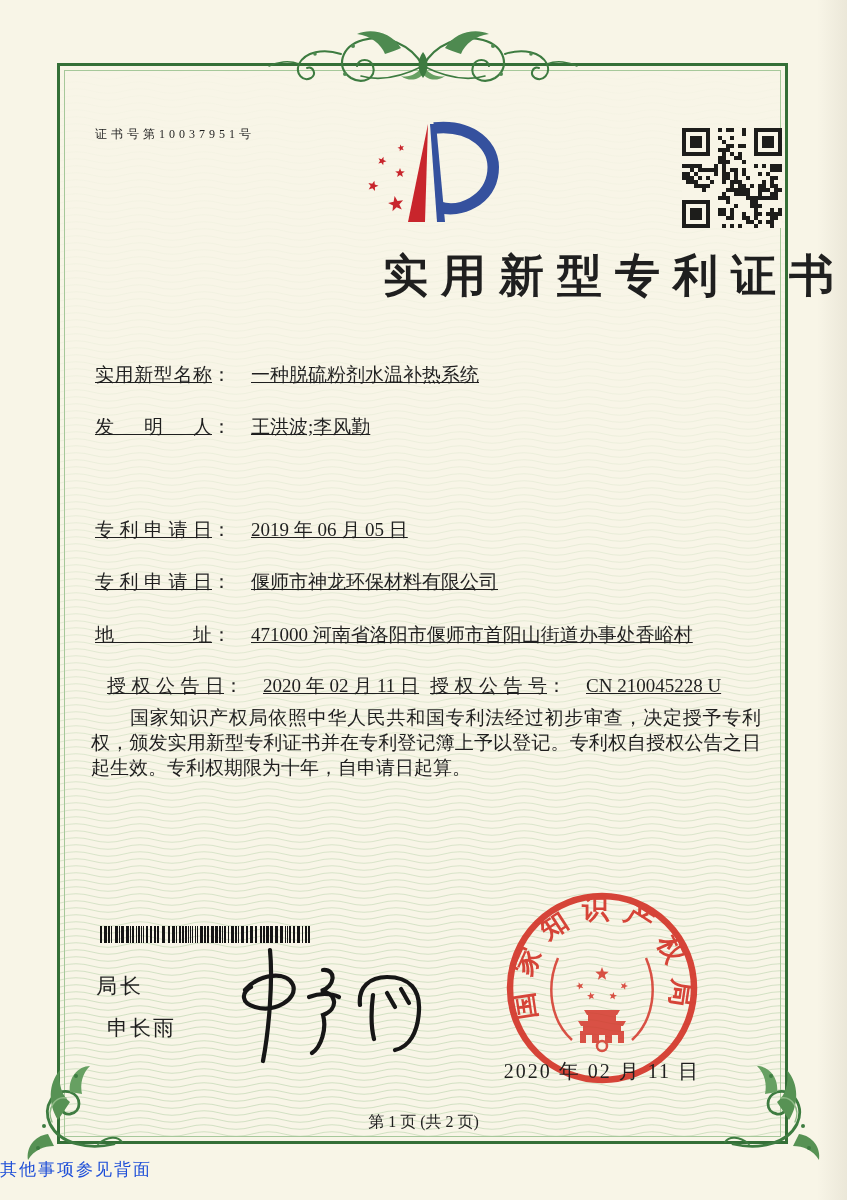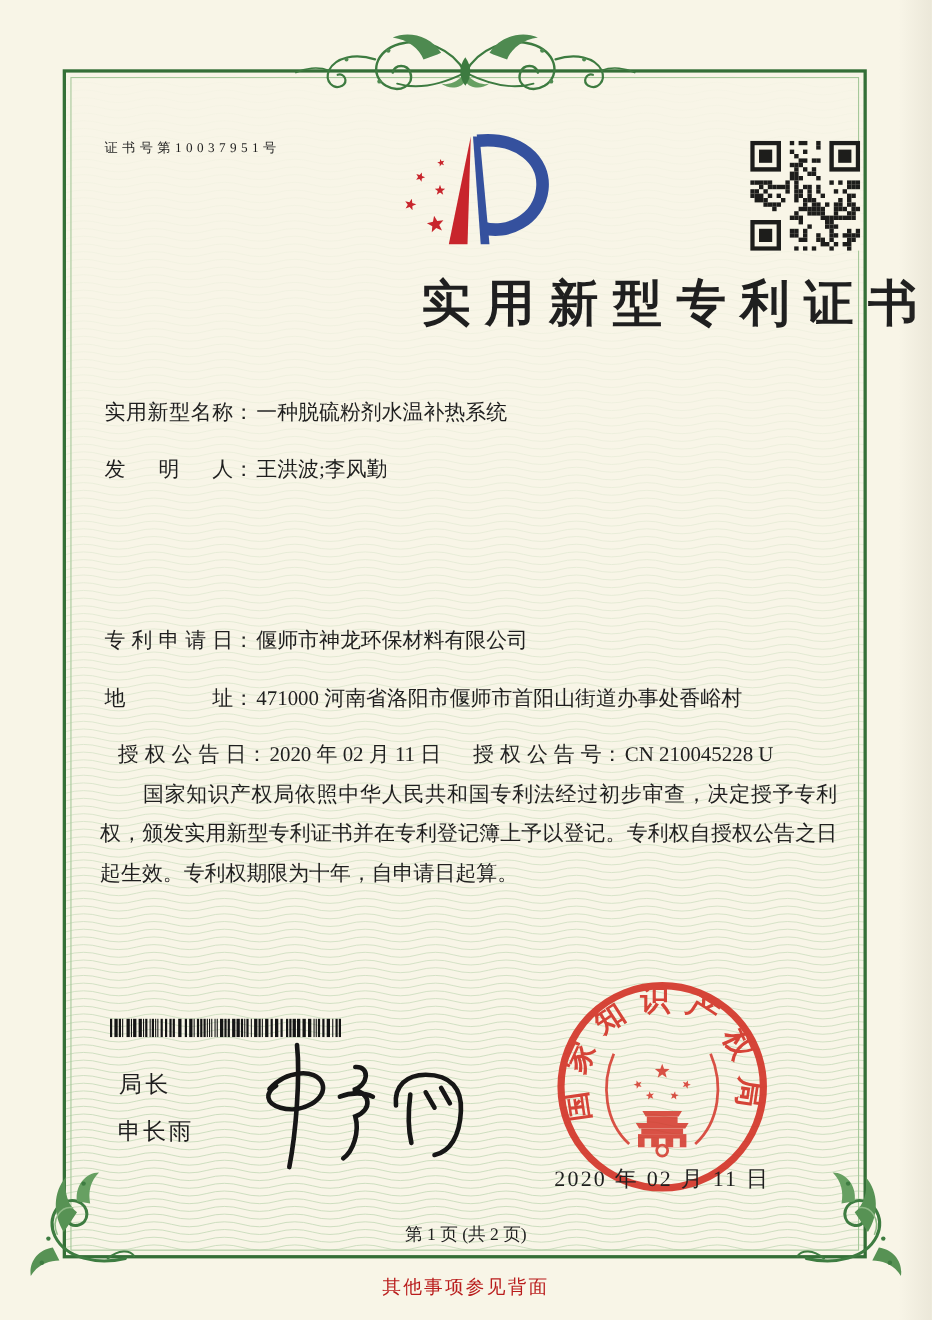--- a/index.html
+++ b/index.html
@@ -14,29 +14,29 @@
   
   #border-outer{position:absolute;left:57px;top:63px;width:731px;height:1081px;
         border:3px solid #346f37;box-sizing:border-box;}
   #border-inner{position:absolute;left:64px;top:70px;width:717px;height:1067px;
         border:1.5px solid #a6c89a;box-sizing:border-box;}
   
   #cert-number{left:95px;top:126px;font-size:12px;letter-spacing:4px;}
   #title{left:0;top:246px;width:100%;text-align:right;font-size:45px;font-weight:bold;
          letter-spacing:13px;text-indent:13px;}
   .frow{position:absolute;font-size:19px;white-space:nowrap;}
-  .f-label{display:inline-block;width:117px;text-align:justify;text-align-last:justify;vertical-align:top;}
-  .f-value{margin-left:2px;}
+  .f-label{display:inline-block;width:117px;text-align:justify;text-align-last:justify;vertical-align:top;text-decoration:underline;}
+  .f-value{margin-left:20px;text-decoration:underline;}
   #paras{left:91px;top:705px;width:670px;}
-  #paras p{margin:0 0 7px 0;font-size:19px;line-height:36px;text-indent:2.05em;text-align:justify;}
-  #director-title{left:96px;top:972px;font-size:21px;font-family:"Liberation Sans","DejaVu Sans",sans-serif;letter-spacing:3px;margin-left:12px;}
+  #paras p{margin:0 0 7px 0;font-size:19px;line-height:25px;text-indent:2.05em;text-align:justify;}
+  #director-title{left:96px;top:972px;font-size:21px;font-family:"Liberation Sans","DejaVu Sans",sans-serif;letter-spacing:3px;}
   #director-name{left:96px;top:1014px;font-size:21px;font-family:"Liberation Sans","DejaVu Sans",sans-serif;letter-spacing:2px;margin-left:11px;}
   #seal-date{left:494px;top:1058px;width:216px;text-align:center;font-size:20px;letter-spacing:2px;}
   #page-footer{left:0;top:1112px;width:100%;text-align:center;font-size:16px;}
-  #back-note{left:0;top:1158px;width:100%;text-align:center;font-size:17px;color:#b91c1c;letter-spacing:2px;}
+  #back-note{left:0;top:1158px;width:100%;text-align:left;font-size:17px;color:#1d4ed8;letter-spacing:2px;}
   #scan-shade{left:817px;top:0;width:30px;height:1200px;background:linear-gradient(90deg,rgba(0,0,0,0) 0%,rgba(120,110,90,.10) 100%);}
   #seal-svg{opacity:.93;}
 </style>
 </head>
 <body>
 
 <div id="page">
 
   <svg id="waves" width="727" height="1075">
     <path id="wave-path" fill="none" stroke-width="0.9" opacity="0.8" d="M0 4 q16 -4.5 32 0 t32 0 t32 0 t32 0 t32 0 t32 0 t32 0 t32 0 t32 0 t32 0 t32 0 t32 0 t32 0 t32 0 t32 0 t32 0 t32 0 t32 0 t32 0 t32 0 t32 0 t32 0 t32 0M0 11 q16 -4.5 32 0 t32 0 t32 0 t32 0 t32 0 t32 0 t32 0 t32 0 t32 0 t32 0 t32 0 t32 0 t32 0 t32 0 t32 0 t32 0 t32 0 t32 0 t32 0 t32 0 t32 0 t32 0 t32 0M0 18 q16 -4.5 32 0 t32 0 t32 0 t32 0 t32 0 t32 0 t32 0 t32 0 t32 0 t32 0 t32 0 t32 0 t32 0 t32 0 t32 0 t32 0 t32 0 t32 0 t32 0 t32 0 t32 0 t32 0 t32 0M0 25 q16 -4.5 32 0 t32 0 t32 0 t32 0 t32 0 t32 0 t32 0 t32 0 t32 0 t32 0 t32 0 t32 0 t32 0 t32 0 t32 0 t32 0 t32 0 t32 0 t32 0 t32 0 t32 0 t32 0 t32 0M0 32 q16 -4.5 32 0 t32 0 t32 0 t32 0 t32 0 t32 0 t32 0 t32 0 t32 0 t32 0 t32 0 t32 0 t32 0 t32 0 t32 0 t32 0 t32 0 t32 0 t32 0 t32 0 t32 0 t32 0 t32 0M0 39 q16 -4.5 32 0 t32 0 t32 0 t32 0 t32 0 t32 0 t32 0 t32 0 t32 0 t32 0 t32 0 t32 0 t32 0 t32 0 t32 0 t32 0 t32 0 t32 0 t32 0 t32 0 t32 0 t32 0 t32 0M0 46 q16 -4.5 32 0 t32 0 t32 0 t32 0 t32 0 t32 0 t32 0 t32 0 t32 0 t32 0 t32 0 t32 0 t32 0 t32 0 t32 0 t32 0 t32 0 t32 0 t32 0 t32 0 t32 0 t32 0 t32 0M0 53 q16 -4.5 32 0 t32 0 t32 0 t32 0 t32 0 t32 0 t32 0 t32 0 t32 0 t32 0 t32 0 t32 0 t32 0 t32 0 t32 0 t32 0 t32 0 t32 0 t32 0 t32 0 t32 0 t32 0 t32 0M0 60 q16 -4.5 32 0 t32 0 t32 0 t32 0 t32 0 t32 0 t32 0 t32 0 t32 0 t32 0 t32 0 t32 0 t32 0 t32 0 t32 0 t32 0 t32 0 t32 0 t32 0 t32 0 t32 0 t32 0 t32 0M0 67 q16 -4.5 32 0 t32 0 t32 0 t32 0 t32 0 t32 0 t32 0 t32 0 t32 0 t32 0 t32 0 t32 0 t32 0 t32 0 t32 0 t32 0 t32 0 t32 0 t32 0 t32 0 t32 0 t32 0 t32 0M0 74 q16 -4.5 32 0 t32 0 t32 0 t32 0 t32 0 t32 0 t32 0 t32 0 t32 0 t32 0 t32 0 t32 0 t32 0 t32 0 t32 0 t32 0 t32 0 t32 0 t32 0 t32 0 t32 0 t32 0 t32 0M0 81 q16 -4.5 32 0 t32 0 t32 0 t32 0 t32 0 t32 0 t32 0 t32 0 t32 0 t32 0 t32 0 t32 0 t32 0 t32 0 t32 0 t32 0 t32 0 t32 0 t32 0 t32 0 t32 0 t32 0 t32 0M0 88 q16 -4.5 32 0 t32 0 t32 0 t32 0 t32 0 t32 0 t32 0 t32 0 t32 0 t32 0 t32 0 t32 0 t32 0 t32 0 t32 0 t32 0 t32 0 t32 0 t32 0 t32 0 t32 0 t32 0 t32 0M0 95 q16 -4.5 32 0 t32 0 t32 0 t32 0 t32 0 t32 0 t32 0 t32 0 t32 0 t32 0 t32 0 t32 0 t32 0 t32 0 t32 0 t32 0 t32 0 t32 0 t32 0 t32 0 t32 0 t32 0 t32 0M0 102 q16 -4.5 32 0 t32 0 t32 0 t32 0 t32 0 t32 0 t32 0 t32 0 t32 0 t32 0 t32 0 t32 0 t32 0 t32 0 t32 0 t32 0 t32 0 t32 0 t32 0 t32 0 t32 0 t32 0 t32 0M0 109 q16 -4.5 32 0 t32 0 t32 0 t32 0 t32 0 t32 0 t32 0 t32 0 t32 0 t32 0 t32 0 t32 0 t32 0 t32 0 t32 0 t32 0 t32 0 t32 0 t32 0 t32 0 t32 0 t32 0 t32 0M0 116 q16 -4.5 32 0 t32 0 t32 0 t32 0 t32 0 t32 0 t32 0 t32 0 t32 0 t32 0 t32 0 t32 0 t32 0 t32 0 t32 0 t32 0 t32 0 t32 0 t32 0 t32 0 t32 0 t32 0 t32 0M0 123 q16 -4.5 32 0 t32 0 t32 0 t32 0 t32 0 t32 0 t32 0 t32 0 t32 0 t32 0 t32 0 t32 0 t32 0 t32 0 t32 0 t32 0 t32 0 t32 0 t32 0 t32 0 t32 0 t32 0 t32 0M0 130 q16 -4.5 32 0 t32 0 t32 0 t32 0 t32 0 t32 0 t32 0 t32 0 t32 0 t32 0 t32 0 t32 0 t32 0 t32 0 t32 0 t32 0 t32 0 t32 0 t32 0 t32 0 t32 0 t32 0 t32 0M0 137 q16 -4.5 32 0 t32 0 t32 0 t32 0 t32 0 t32 0 t32 0 t32 0 t32 0 t32 0 t32 0 t32 0 t32 0 t32 0 t32 0 t32 0 t32 0 t32 0 t32 0 t32 0 t32 0 t32 0 t32 0M0 144 q16 -4.5 32 0 t32 0 t32 0 t32 0 t32 0 t32 0 t32 0 t32 0 t32 0 t32 0 t32 0 t32 0 t32 0 t32 0 t32 0 t32 0 t32 0 t32 0 t32 0 t32 0 t32 0 t32 0 t32 0M0 151 q16 -4.5 32 0 t32 0 t32 0 t32 0 t32 0 t32 0 t32 0 t32 0 t32 0 t32 0 t32 0 t32 0 t32 0 t32 0 t32 0 t32 0 t32 0 t32 0 t32 0 t32 0 t32 0 t32 0 t32 0M0 158 q16 -4.5 32 0 t32 0 t32 0 t32 0 t32 0 t32 0 t32 0 t32 0 t32 0 t32 0 t32 0 t32 0 t32 0 t32 0 t32 0 t32 0 t32 0 t32 0 t32 0 t32 0 t32 0 t32 0 t32 0M0 165 q16 -4.5 32 0 t32 0 t32 0 t32 0 t32 0 t32 0 t32 0 t32 0 t32 0 t32 0 t32 0 t32 0 t32 0 t32 0 t32 0 t32 0 t32 0 t32 0 t32 0 t32 0 t32 0 t32 0 t32 0M0 172 q16 -4.5 32 0 t32 0 t32 0 t32 0 t32 0 t32 0 t32 0 t32 0 t32 0 t32 0 t32 0 t32 0 t32 0 t32 0 t32 0 t32 0 t32 0 t32 0 t32 0 t32 0 t32 0 t32 0 t32 0M0 179 q16 -4.5 32 0 t32 0 t32 0 t32 0 t32 0 t32 0 t32 0 t32 0 t32 0 t32 0 t32 0 t32 0 t32 0 t32 0 t32 0 t32 0 t32 0 t32 0 t32 0 t32 0 t32 0 t32 0 t32 0M0 186 q16 -4.5 32 0 t32 0 t32 0 t32 0 t32 0 t32 0 t32 0 t32 0 t32 0 t32 0 t32 0 t32 0 t32 0 t32 0 t32 0 t32 0 t32 0 t32 0 t32 0 t32 0 t32 0 t32 0 t32 0M0 193 q16 -4.5 32 0 t32 0 t32 0 t32 0 t32 0 t32 0 t32 0 t32 0 t32 0 t32 0 t32 0 t32 0 t32 0 t32 0 t32 0 t32 0 t32 0 t32 0 t32 0 t32 0 t32 0 t32 0 t32 0M0 200 q16 -4.5 32 0 t32 0 t32 0 t32 0 t32 0 t32 0 t32 0 t32 0 t32 0 t32 0 t32 0 t32 0 t32 0 t32 0 t32 0 t32 0 t32 0 t32 0 t32 0 t32 0 t32 0 t32 0 t32 0M0 207 q16 -4.5 32 0 t32 0 t32 0 t32 0 t32 0 t32 0 t32 0 t32 0 t32 0 t32 0 t32 0 t32 0 t32 0 t32 0 t32 0 t32 0 t32 0 t32 0 t32 0 t32 0 t32 0 t32 0 t32 0M0 214 q16 -4.5 32 0 t32 0 t32 0 t32 0 t32 0 t32 0 t32 0 t32 0 t32 0 t32 0 t32 0 t32 0 t32 0 t32 0 t32 0 t32 0 t32 0 t32 0 t32 0 t32 0 t32 0 t32 0 t32 0M0 221 q16 -4.5 32 0 t32 0 t32 0 t32 0 t32 0 t32 0 t32 0 t32 0 t32 0 t32 0 t32 0 t32 0 t32 0 t32 0 t32 0 t32 0 t32 0 t32 0 t32 0 t32 0 t32 0 t32 0 t32 0M0 228 q16 -4.5 32 0 t32 0 t32 0 t32 0 t32 0 t32 0 t32 0 t32 0 t32 0 t32 0 t32 0 t32 0 t32 0 t32 0 t32 0 t32 0 t32 0 t32 0 t32 0 t32 0 t32 0 t32 0 t32 0M0 235 q16 -4.5 32 0 t32 0 t32 0 t32 0 t32 0 t32 0 t32 0 t32 0 t32 0 t32 0 t32 0 t32 0 t32 0 t32 0 t32 0 t32 0 t32 0 t32 0 t32 0 t32 0 t32 0 t32 0 t32 0M0 242 q16 -4.5 32 0 t32 0 t32 0 t32 0 t32 0 t32 0 t32 0 t32 0 t32 0 t32 0 t32 0 t32 0 t32 0 t32 0 t32 0 t32 0 t32 0 t32 0 t32 0 t32 0 t32 0 t32 0 t32 0M0 249 q16 -4.5 32 0 t32 0 t32 0 t32 0 t32 0 t32 0 t32 0 t32 0 t32 0 t32 0 t32 0 t32 0 t32 0 t32 0 t32 0 t32 0 t32 0 t32 0 t32 0 t32 0 t32 0 t32 0 t32 0M0 256 q16 -4.5 32 0 t32 0 t32 0 t32 0 t32 0 t32 0 t32 0 t32 0 t32 0 t32 0 t32 0 t32 0 t32 0 t32 0 t32 0 t32 0 t32 0 t32 0 t32 0 t32 0 t32 0 t32 0 t32 0M0 263 q16 -4.5 32 0 t32 0 t32 0 t32 0 t32 0 t32 0 t32 0 t32 0 t32 0 t32 0 t32 0 t32 0 t32 0 t32 0 t32 0 t32 0 t32 0 t32 0 t32 0 t32 0 t32 0 t32 0 t32 0M0 270 q16 -4.5 32 0 t32 0 t32 0 t32 0 t32 0 t32 0 t32 0 t32 0 t32 0 t32 0 t32 0 t32 0 t32 0 t32 0 t32 0 t32 0 t32 0 t32 0 t32 0 t32 0 t32 0 t32 0 t32 0M0 277 q16 -4.5 32 0 t32 0 t32 0 t32 0 t32 0 t32 0 t32 0 t32 0 t32 0 t32 0 t32 0 t32 0 t32 0 t32 0 t32 0 t32 0 t32 0 t32 0 t32 0 t32 0 t32 0 t32 0 t32 0M0 284 q16 -4.5 32 0 t32 0 t32 0 t32 0 t32 0 t32 0 t32 0 t32 0 t32 0 t32 0 t32 0 t32 0 t32 0 t32 0 t32 0 t32 0 t32 0 t32 0 t32 0 t32 0 t32 0 t32 0 t32 0M0 291 q16 -4.5 32 0 t32 0 t32 0 t32 0 t32 0 t32 0 t32 0 t32 0 t32 0 t32 0 t32 0 t32 0 t32 0 t32 0 t32 0 t32 0 t32 0 t32 0 t32 0 t32 0 t32 0 t32 0 t32 0M0 298 q16 -4.5 32 0 t32 0 t32 0 t32 0 t32 0 t32 0 t32 0 t32 0 t32 0 t32 0 t32 0 t32 0 t32 0 t32 0 t32 0 t32 0 t32 0 t32 0 t32 0 t32 0 t32 0 t32 0 t32 0M0 305 q16 -4.5 32 0 t32 0 t32 0 t32 0 t32 0 t32 0 t32 0 t32 0 t32 0 t32 0 t32 0 t32 0 t32 0 t32 0 t32 0 t32 0 t32 0 t32 0 t32 0 t32 0 t32 0 t32 0 t32 0M0 312 q16 -4.5 32 0 t32 0 t32 0 t32 0 t32 0 t32 0 t32 0 t32 0 t32 0 t32 0 t32 0 t32 0 t32 0 t32 0 t32 0 t32 0 t32 0 t32 0 t32 0 t32 0 t32 0 t32 0 t32 0M0 319 q16 -4.5 32 0 t32 0 t32 0 t32 0 t32 0 t32 0 t32 0 t32 0 t32 0 t32 0 t32 0 t32 0 t32 0 t32 0 t32 0 t32 0 t32 0 t32 0 t32 0 t32 0 t32 0 t32 0 t32 0M0 326 q16 -4.5 32 0 t32 0 t32 0 t32 0 t32 0 t32 0 t32 0 t32 0 t32 0 t32 0 t32 0 t32 0 t32 0 t32 0 t32 0 t32 0 t32 0 t32 0 t32 0 t32 0 t32 0 t32 0 t32 0M0 333 q16 -4.5 32 0 t32 0 t32 0 t32 0 t32 0 t32 0 t32 0 t32 0 t32 0 t32 0 t32 0 t32 0 t32 0 t32 0 t32 0 t32 0 t32 0 t32 0 t32 0 t32 0 t32 0 t32 0 t32 0M0 340 q16 -4.5 32 0 t32 0 t32 0 t32 0 t32 0 t32 0 t32 0 t32 0 t32 0 t32 0 t32 0 t32 0 t32 0 t32 0 t32 0 t32 0 t32 0 t32 0 t32 0 t32 0 t32 0 t32 0 t32 0M0 347 q16 -4.5 32 0 t32 0 t32 0 t32 0 t32 0 t32 0 t32 0 t32 0 t32 0 t32 0 t32 0 t32 0 t32 0 t32 0 t32 0 t32 0 t32 0 t32 0 t32 0 t32 0 t32 0 t32 0 t32 0M0 354 q16 -4.5 32 0 t32 0 t32 0 t32 0 t32 0 t32 0 t32 0 t32 0 t32 0 t32 0 t32 0 t32 0 t32 0 t32 0 t32 0 t32 0 t32 0 t32 0 t32 0 t32 0 t32 0 t32 0 t32 0M0 361 q16 -4.5 32 0 t32 0 t32 0 t32 0 t32 0 t32 0 t32 0 t32 0 t32 0 t32 0 t32 0 t32 0 t32 0 t32 0 t32 0 t32 0 t32 0 t32 0 t32 0 t32 0 t32 0 t32 0 t32 0M0 368 q16 -4.5 32 0 t32 0 t32 0 t32 0 t32 0 t32 0 t32 0 t32 0 t32 0 t32 0 t32 0 t32 0 t32 0 t32 0 t32 0 t32 0 t32 0 t32 0 t32 0 t32 0 t32 0 t32 0 t32 0M0 375 q16 -4.5 32 0 t32 0 t32 0 t32 0 t32 0 t32 0 t32 0 t32 0 t32 0 t32 0 t32 0 t32 0 t32 0 t32 0 t32 0 t32 0 t32 0 t32 0 t32 0 t32 0 t32 0 t32 0 t32 0M0 382 q16 -4.5 32 0 t32 0 t32 0 t32 0 t32 0 t32 0 t32 0 t32 0 t32 0 t32 0 t32 0 t32 0 t32 0 t32 0 t32 0 t32 0 t32 0 t32 0 t32 0 t32 0 t32 0 t32 0 t32 0M0 389 q16 -4.5 32 0 t32 0 t32 0 t32 0 t32 0 t32 0 t32 0 t32 0 t32 0 t32 0 t32 0 t32 0 t32 0 t32 0 t32 0 t32 0 t32 0 t32 0 t32 0 t32 0 t32 0 t32 0 t32 0M0 396 q16 -4.5 32 0 t32 0 t32 0 t32 0 t32 0 t32 0 t32 0 t32 0 t32 0 t32 0 t32 0 t32 0 t32 0 t32 0 t32 0 t32 0 t32 0 t32 0 t32 0 t32 0 t32 0 t32 0 t32 0M0 403 q16 -4.5 32 0 t32 0 t32 0 t32 0 t32 0 t32 0 t32 0 t32 0 t32 0 t32 0 t32 0 t32 0 t32 0 t32 0 t32 0 t32 0 t32 0 t32 0 t32 0 t32 0 t32 0 t32 0 t32 0M0 410 q16 -4.5 32 0 t32 0 t32 0 t32 0 t32 0 t32 0 t32 0 t32 0 t32 0 t32 0 t32 0 t32 0 t32 0 t32 0 t32 0 t32 0 t32 0 t32 0 t32 0 t32 0 t32 0 t32 0 t32 0M0 417 q16 -4.5 32 0 t32 0 t32 0 t32 0 t32 0 t32 0 t32 0 t32 0 t32 0 t32 0 t32 0 t32 0 t32 0 t32 0 t32 0 t32 0 t32 0 t32 0 t32 0 t32 0 t32 0 t32 0 t32 0M0 424 q16 -4.5 32 0 t32 0 t32 0 t32 0 t32 0 t32 0 t32 0 t32 0 t32 0 t32 0 t32 0 t32 0 t32 0 t32 0 t32 0 t32 0 t32 0 t32 0 t32 0 t32 0 t32 0 t32 0 t32 0M0 431 q16 -4.5 32 0 t32 0 t32 0 t32 0 t32 0 t32 0 t32 0 t32 0 t32 0 t32 0 t32 0 t32 0 t32 0 t32 0 t32 0 t32 0 t32 0 t32 0 t32 0 t32 0 t32 0 t32 0 t32 0M0 438 q16 -4.5 32 0 t32 0 t32 0 t32 0 t32 0 t32 0 t32 0 t32 0 t32 0 t32 0 t32 0 t32 0 t32 0 t32 0 t32 0 t32 0 t32 0 t32 0 t32 0 t32 0 t32 0 t32 0 t32 0M0 445 q16 -4.5 32 0 t32 0 t32 0 t32 0 t32 0 t32 0 t32 0 t32 0 t32 0 t32 0 t32 0 t32 0 t32 0 t32 0 t32 0 t32 0 t32 0 t32 0 t32 0 t32 0 t32 0 t32 0 t32 0M0 452 q16 -4.5 32 0 t32 0 t32 0 t32 0 t32 0 t32 0 t32 0 t32 0 t32 0 t32 0 t32 0 t32 0 t32 0 t32 0 t32 0 t32 0 t32 0 t32 0 t32 0 t32 0 t32 0 t32 0 t32 0M0 459 q16 -4.5 32 0 t32 0 t32 0 t32 0 t32 0 t32 0 t32 0 t32 0 t32 0 t32 0 t32 0 t32 0 t32 0 t32 0 t32 0 t32 0 t32 0 t32 0 t32 0 t32 0 t32 0 t32 0 t32 0M0 466 q16 -4.5 32 0 t32 0 t32 0 t32 0 t32 0 t32 0 t32 0 t32 0 t32 0 t32 0 t32 0 t32 0 t32 0 t32 0 t32 0 t32 0 t32 0 t32 0 t32 0 t32 0 t32 0 t32 0 t32 0M0 473 q16 -4.5 32 0 t32 0 t32 0 t32 0 t32 0 t32 0 t32 0 t32 0 t32 0 t32 0 t32 0 t32 0 t32 0 t32 0 t32 0 t32 0 t32 0 t32 0 t32 0 t32 0 t32 0 t32 0 t32 0M0 480 q16 -4.5 32 0 t32 0 t32 0 t32 0 t32 0 t32 0 t32 0 t32 0 t32 0 t32 0 t32 0 t32 0 t32 0 t32 0 t32 0 t32 0 t32 0 t32 0 t32 0 t32 0 t32 0 t32 0 t32 0M0 487 q16 -4.5 32 0 t32 0 t32 0 t32 0 t32 0 t32 0 t32 0 t32 0 t32 0 t32 0 t32 0 t32 0 t32 0 t32 0 t32 0 t32 0 t32 0 t32 0 t32 0 t32 0 t32 0 t32 0 t32 0M0 494 q16 -4.5 32 0 t32 0 t32 0 t32 0 t32 0 t32 0 t32 0 t32 0 t32 0 t32 0 t32 0 t32 0 t32 0 t32 0 t32 0 t32 0 t32 0 t32 0 t32 0 t32 0 t32 0 t32 0 t32 0M0 501 q16 -4.5 32 0 t32 0 t32 0 t32 0 t32 0 t32 0 t32 0 t32 0 t32 0 t32 0 t32 0 t32 0 t32 0 t32 0 t32 0 t32 0 t32 0 t32 0 t32 0 t32 0 t32 0 t32 0 t32 0M0 508 q16 -4.5 32 0 t32 0 t32 0 t32 0 t32 0 t32 0 t32 0 t32 0 t32 0 t32 0 t32 0 t32 0 t32 0 t32 0 t32 0 t32 0 t32 0 t32 0 t32 0 t32 0 t32 0 t32 0 t32 0M0 515 q16 -4.5 32 0 t32 0 t32 0 t32 0 t32 0 t32 0 t32 0 t32 0 t32 0 t32 0 t32 0 t32 0 t32 0 t32 0 t32 0 t32 0 t32 0 t32 0 t32 0 t32 0 t32 0 t32 0 t32 0M0 522 q16 -4.5 32 0 t32 0 t32 0 t32 0 t32 0 t32 0 t32 0 t32 0 t32 0 t32 0 t32 0 t32 0 t32 0 t32 0 t32 0 t32 0 t32 0 t32 0 t32 0 t32 0 t32 0 t32 0 t32 0M0 529 q16 -4.5 32 0 t32 0 t32 0 t32 0 t32 0 t32 0 t32 0 t32 0 t32 0 t32 0 t32 0 t32 0 t32 0 t32 0 t32 0 t32 0 t32 0 t32 0 t32 0 t32 0 t32 0 t32 0 t32 0M0 536 q16 -4.5 32 0 t32 0 t32 0 t32 0 t32 0 t32 0 t32 0 t32 0 t32 0 t32 0 t32 0 t32 0 t32 0 t32 0 t32 0 t32 0 t32 0 t32 0 t32 0 t32 0 t32 0 t32 0 t32 0M0 543 q16 -4.5 32 0 t32 0 t32 0 t32 0 t32 0 t32 0 t32 0 t32 0 t32 0 t32 0 t32 0 t32 0 t32 0 t32 0 t32 0 t32 0 t32 0 t32 0 t32 0 t32 0 t32 0 t32 0 t32 0M0 550 q16 -4.5 32 0 t32 0 t32 0 t32 0 t32 0 t32 0 t32 0 t32 0 t32 0 t32 0 t32 0 t32 0 t32 0 t32 0 t32 0 t32 0 t32 0 t32 0 t32 0 t32 0 t32 0 t32 0 t32 0M0 557 q16 -4.5 32 0 t32 0 t32 0 t32 0 t32 0 t32 0 t32 0 t32 0 t32 0 t32 0 t32 0 t32 0 t32 0 t32 0 t32 0 t32 0 t32 0 t32 0 t32 0 t32 0 t32 0 t32 0 t32 0M0 564 q16 -4.5 32 0 t32 0 t32 0 t32 0 t32 0 t32 0 t32 0 t32 0 t32 0 t32 0 t32 0 t32 0 t32 0 t32 0 t32 0 t32 0 t32 0 t32 0 t32 0 t32 0 t32 0 t32 0 t32 0M0 571 q16 -4.5 32 0 t32 0 t32 0 t32 0 t32 0 t32 0 t32 0 t32 0 t32 0 t32 0 t32 0 t32 0 t32 0 t32 0 t32 0 t32 0 t32 0 t32 0 t32 0 t32 0 t32 0 t32 0 t32 0M0 578 q16 -4.5 32 0 t32 0 t32 0 t32 0 t32 0 t32 0 t32 0 t32 0 t32 0 t32 0 t32 0 t32 0 t32 0 t32 0 t32 0 t32 0 t32 0 t32 0 t32 0 t32 0 t32 0 t32 0 t32 0M0 585 q16 -4.5 32 0 t32 0 t32 0 t32 0 t32 0 t32 0 t32 0 t32 0 t32 0 t32 0 t32 0 t32 0 t32 0 t32 0 t32 0 t32 0 t32 0 t32 0 t32 0 t32 0 t32 0 t32 0 t32 0M0 592 q16 -4.5 32 0 t32 0 t32 0 t32 0 t32 0 t32 0 t32 0 t32 0 t32 0 t32 0 t32 0 t32 0 t32 0 t32 0 t32 0 t32 0 t32 0 t32 0 t32 0 t32 0 t32 0 t32 0 t32 0M0 599 q16 -4.5 32 0 t32 0 t32 0 t32 0 t32 0 t32 0 t32 0 t32 0 t32 0 t32 0 t32 0 t32 0 t32 0 t32 0 t32 0 t32 0 t32 0 t32 0 t32 0 t32 0 t32 0 t32 0 t32 0M0 606 q16 -4.5 32 0 t32 0 t32 0 t32 0 t32 0 t32 0 t32 0 t32 0 t32 0 t32 0 t32 0 t32 0 t32 0 t32 0 t32 0 t32 0 t32 0 t32 0 t32 0 t32 0 t32 0 t32 0 t32 0M0 613 q16 -4.5 32 0 t32 0 t32 0 t32 0 t32 0 t32 0 t32 0 t32 0 t32 0 t32 0 t32 0 t32 0 t32 0 t32 0 t32 0 t32 0 t32 0 t32 0 t32 0 t32 0 t32 0 t32 0 t32 0M0 620 q16 -4.5 32 0 t32 0 t32 0 t32 0 t32 0 t32 0 t32 0 t32 0 t32 0 t32 0 t32 0 t32 0 t32 0 t32 0 t32 0 t32 0 t32 0 t32 0 t32 0 t32 0 t32 0 t32 0 t32 0M0 627 q16 -4.5 32 0 t32 0 t32 0 t32 0 t32 0 t32 0 t32 0 t32 0 t32 0 t32 0 t32 0 t32 0 t32 0 t32 0 t32 0 t32 0 t32 0 t32 0 t32 0 t32 0 t32 0 t32 0 t32 0M0 634 q16 -4.5 32 0 t32 0 t32 0 t32 0 t32 0 t32 0 t32 0 t32 0 t32 0 t32 0 t32 0 t32 0 t32 0 t32 0 t32 0 t32 0 t32 0 t32 0 t32 0 t32 0 t32 0 t32 0 t32 0M0 641 q16 -4.5 32 0 t32 0 t32 0 t32 0 t32 0 t32 0 t32 0 t32 0 t32 0 t32 0 t32 0 t32 0 t32 0 t32 0 t32 0 t32 0 t32 0 t32 0 t32 0 t32 0 t32 0 t32 0 t32 0M0 648 q16 -4.5 32 0 t32 0 t32 0 t32 0 t32 0 t32 0 t32 0 t32 0 t32 0 t32 0 t32 0 t32 0 t32 0 t32 0 t32 0 t32 0 t32 0 t32 0 t32 0 t32 0 t32 0 t32 0 t32 0M0 655 q16 -4.5 32 0 t32 0 t32 0 t32 0 t32 0 t32 0 t32 0 t32 0 t32 0 t32 0 t32 0 t32 0 t32 0 t32 0 t32 0 t32 0 t32 0 t32 0 t32 0 t32 0 t32 0 t32 0 t32 0M0 662 q16 -4.5 32 0 t32 0 t32 0 t32 0 t32 0 t32 0 t32 0 t32 0 t32 0 t32 0 t32 0 t32 0 t32 0 t32 0 t32 0 t32 0 t32 0 t32 0 t32 0 t32 0 t32 0 t32 0 t32 0M0 669 q16 -4.5 32 0 t32 0 t32 0 t32 0 t32 0 t32 0 t32 0 t32 0 t32 0 t32 0 t32 0 t32 0 t32 0 t32 0 t32 0 t32 0 t32 0 t32 0 t32 0 t32 0 t32 0 t32 0 t32 0M0 676 q16 -4.5 32 0 t32 0 t32 0 t32 0 t32 0 t32 0 t32 0 t32 0 t32 0 t32 0 t32 0 t32 0 t32 0 t32 0 t32 0 t32 0 t32 0 t32 0 t32 0 t32 0 t32 0 t32 0 t32 0M0 683 q16 -4.5 32 0 t32 0 t32 0 t32 0 t32 0 t32 0 t32 0 t32 0 t32 0 t32 0 t32 0 t32 0 t32 0 t32 0 t32 0 t32 0 t32 0 t32 0 t32 0 t32 0 t32 0 t32 0 t32 0M0 690 q16 -4.5 32 0 t32 0 t32 0 t32 0 t32 0 t32 0 t32 0 t32 0 t32 0 t32 0 t32 0 t32 0 t32 0 t32 0 t32 0 t32 0 t32 0 t32 0 t32 0 t32 0 t32 0 t32 0 t32 0M0 697 q16 -4.5 32 0 t32 0 t32 0 t32 0 t32 0 t32 0 t32 0 t32 0 t32 0 t32 0 t32 0 t32 0 t32 0 t32 0 t32 0 t32 0 t32 0 t32 0 t32 0 t32 0 t32 0 t32 0 t32 0M0 704 q16 -4.5 32 0 t32 0 t32 0 t32 0 t32 0 t32 0 t32 0 t32 0 t32 0 t32 0 t32 0 t32 0 t32 0 t32 0 t32 0 t32 0 t32 0 t32 0 t32 0 t32 0 t32 0 t32 0 t32 0M0 711 q16 -4.5 32 0 t32 0 t32 0 t32 0 t32 0 t32 0 t32 0 t32 0 t32 0 t32 0 t32 0 t32 0 t32 0 t32 0 t32 0 t32 0 t32 0 t32 0 t32 0 t32 0 t32 0 t32 0 t32 0M0 718 q16 -4.5 32 0 t32 0 t32 0 t32 0 t32 0 t32 0 t32 0 t32 0 t32 0 t32 0 t32 0 t32 0 t32 0 t32 0 t32 0 t32 0 t32 0 t32 0 t32 0 t32 0 t32 0 t32 0 t32 0M0 725 q16 -4.5 32 0 t32 0 t32 0 t32 0 t32 0 t32 0 t32 0 t32 0 t32 0 t32 0 t32 0 t32 0 t32 0 t32 0 t32 0 t32 0 t32 0 t32 0 t32 0 t32 0 t32 0 t32 0 t32 0M0 732 q16 -4.5 32 0 t32 0 t32 0 t32 0 t32 0 t32 0 t32 0 t32 0 t32 0 t32 0 t32 0 t32 0 t32 0 t32 0 t32 0 t32 0 t32 0 t32 0 t32 0 t32 0 t32 0 t32 0 t32 0M0 739 q16 -4.5 32 0 t32 0 t32 0 t32 0 t32 0 t32 0 t32 0 t32 0 t32 0 t32 0 t32 0 t32 0 t32 0 t32 0 t32 0 t32 0 t32 0 t32 0 t32 0 t32 0 t32 0 t32 0 t32 0M0 746 q16 -4.5 32 0 t32 0 t32 0 t32 0 t32 0 t32 0 t32 0 t32 0 t32 0 t32 0 t32 0 t32 0 t32 0 t32 0 t32 0 t32 0 t32 0 t32 0 t32 0 t32 0 t32 0 t32 0 t32 0M0 753 q16 -4.5 32 0 t32 0 t32 0 t32 0 t32 0 t32 0 t32 0 t32 0 t32 0 t32 0 t32 0 t32 0 t32 0 t32 0 t32 0 t32 0 t32 0 t32 0 t32 0 t32 0 t32 0 t32 0 t32 0M0 760 q16 -4.5 32 0 t32 0 t32 0 t32 0 t32 0 t32 0 t32 0 t32 0 t32 0 t32 0 t32 0 t32 0 t32 0 t32 0 t32 0 t32 0 t32 0 t32 0 t32 0 t32 0 t32 0 t32 0 t32 0M0 767 q16 -4.5 32 0 t32 0 t32 0 t32 0 t32 0 t32 0 t32 0 t32 0 t32 0 t32 0 t32 0 t32 0 t32 0 t32 0 t32 0 t32 0 t32 0 t32 0 t32 0 t32 0 t32 0 t32 0 t32 0M0 774 q16 -4.5 32 0 t32 0 t32 0 t32 0 t32 0 t32 0 t32 0 t32 0 t32 0 t32 0 t32 0 t32 0 t32 0 t32 0 t32 0 t32 0 t32 0 t32 0 t32 0 t32 0 t32 0 t32 0 t32 0M0 781 q16 -4.5 32 0 t32 0 t32 0 t32 0 t32 0 t32 0 t32 0 t32 0 t32 0 t32 0 t32 0 t32 0 t32 0 t32 0 t32 0 t32 0 t32 0 t32 0 t32 0 t32 0 t32 0 t32 0 t32 0M0 788 q16 -4.5 32 0 t32 0 t32 0 t32 0 t32 0 t32 0 t32 0 t32 0 t32 0 t32 0 t32 0 t32 0 t32 0 t32 0 t32 0 t32 0 t32 0 t32 0 t32 0 t32 0 t32 0 t32 0 t32 0M0 795 q16 -4.5 32 0 t32 0 t32 0 t32 0 t32 0 t32 0 t32 0 t32 0 t32 0 t32 0 t32 0 t32 0 t32 0 t32 0 t32 0 t32 0 t32 0 t32 0 t32 0 t32 0 t32 0 t32 0 t32 0M0 802 q16 -4.5 32 0 t32 0 t32 0 t32 0 t32 0 t32 0 t32 0 t32 0 t32 0 t32 0 t32 0 t32 0 t32 0 t32 0 t32 0 t32 0 t32 0 t32 0 t32 0 t32 0 t32 0 t32 0 t32 0M0 809 q16 -4.5 32 0 t32 0 t32 0 t32 0 t32 0 t32 0 t32 0 t32 0 t32 0 t32 0 t32 0 t32 0 t32 0 t32 0 t32 0 t32 0 t32 0 t32 0 t32 0 t32 0 t32 0 t32 0 t32 0M0 816 q16 -4.5 32 0 t32 0 t32 0 t32 0 t32 0 t32 0 t32 0 t32 0 t32 0 t32 0 t32 0 t32 0 t32 0 t32 0 t32 0 t32 0 t32 0 t32 0 t32 0 t32 0 t32 0 t32 0 t32 0M0 823 q16 -4.5 32 0 t32 0 t32 0 t32 0 t32 0 t32 0 t32 0 t32 0 t32 0 t32 0 t32 0 t32 0 t32 0 t32 0 t32 0 t32 0 t32 0 t32 0 t32 0 t32 0 t32 0 t32 0 t32 0M0 830 q16 -4.5 32 0 t32 0 t32 0 t32 0 t32 0 t32 0 t32 0 t32 0 t32 0 t32 0 t32 0 t32 0 t32 0 t32 0 t32 0 t32 0 t32 0 t32 0 t32 0 t32 0 t32 0 t32 0 t32 0M0 837 q16 -4.5 32 0 t32 0 t32 0 t32 0 t32 0 t32 0 t32 0 t32 0 t32 0 t32 0 t32 0 t32 0 t32 0 t32 0 t32 0 t32 0 t32 0 t32 0 t32 0 t32 0 t32 0 t32 0 t32 0M0 844 q16 -4.5 32 0 t32 0 t32 0 t32 0 t32 0 t32 0 t32 0 t32 0 t32 0 t32 0 t32 0 t32 0 t32 0 t32 0 t32 0 t32 0 t32 0 t32 0 t32 0 t32 0 t32 0 t32 0 t32 0M0 851 q16 -4.5 32 0 t32 0 t32 0 t32 0 t32 0 t32 0 t32 0 t32 0 t32 0 t32 0 t32 0 t32 0 t32 0 t32 0 t32 0 t32 0 t32 0 t32 0 t32 0 t32 0 t32 0 t32 0 t32 0M0 858 q16 -4.5 32 0 t32 0 t32 0 t32 0 t32 0 t32 0 t32 0 t32 0 t32 0 t32 0 t32 0 t32 0 t32 0 t32 0 t32 0 t32 0 t32 0 t32 0 t32 0 t32 0 t32 0 t32 0 t32 0M0 865 q16 -4.5 32 0 t32 0 t32 0 t32 0 t32 0 t32 0 t32 0 t32 0 t32 0 t32 0 t32 0 t32 0 t32 0 t32 0 t32 0 t32 0 t32 0 t32 0 t32 0 t32 0 t32 0 t32 0 t32 0M0 872 q16 -4.5 32 0 t32 0 t32 0 t32 0 t32 0 t32 0 t32 0 t32 0 t32 0 t32 0 t32 0 t32 0 t32 0 t32 0 t32 0 t32 0 t32 0 t32 0 t32 0 t32 0 t32 0 t32 0 t32 0M0 879 q16 -4.5 32 0 t32 0 t32 0 t32 0 t32 0 t32 0 t32 0 t32 0 t32 0 t32 0 t32 0 t32 0 t32 0 t32 0 t32 0 t32 0 t32 0 t32 0 t32 0 t32 0 t32 0 t32 0 t32 0M0 886 q16 -4.5 32 0 t32 0 t32 0 t32 0 t32 0 t32 0 t32 0 t32 0 t32 0 t32 0 t32 0 t32 0 t32 0 t32 0 t32 0 t32 0 t32 0 t32 0 t32 0 t32 0 t32 0 t32 0 t32 0M0 893 q16 -4.5 32 0 t32 0 t32 0 t32 0 t32 0 t32 0 t32 0 t32 0 t32 0 t32 0 t32 0 t32 0 t32 0 t32 0 t32 0 t32 0 t32 0 t32 0 t32 0 t32 0 t32 0 t32 0 t32 0M0 900 q16 -4.5 32 0 t32 0 t32 0 t32 0 t32 0 t32 0 t32 0 t32 0 t32 0 t32 0 t32 0 t32 0 t32 0 t32 0 t32 0 t32 0 t32 0 t32 0 t32 0 t32 0 t32 0 t32 0 t32 0M0 907 q16 -4.5 32 0 t32 0 t32 0 t32 0 t32 0 t32 0 t32 0 t32 0 t32 0 t32 0 t32 0 t32 0 t32 0 t32 0 t32 0 t32 0 t32 0 t32 0 t32 0 t32 0 t32 0 t32 0 t32 0M0 914 q16 -4.5 32 0 t32 0 t32 0 t32 0 t32 0 t32 0 t32 0 t32 0 t32 0 t32 0 t32 0 t32 0 t32 0 t32 0 t32 0 t32 0 t32 0 t32 0 t32 0 t32 0 t32 0 t32 0 t32 0M0 921 q16 -4.5 32 0 t32 0 t32 0 t32 0 t32 0 t32 0 t32 0 t32 0 t32 0 t32 0 t32 0 t32 0 t32 0 t32 0 t32 0 t32 0 t32 0 t32 0 t32 0 t32 0 t32 0 t32 0 t32 0M0 928 q16 -4.5 32 0 t32 0 t32 0 t32 0 t32 0 t32 0 t32 0 t32 0 t32 0 t32 0 t32 0 t32 0 t32 0 t32 0 t32 0 t32 0 t32 0 t32 0 t32 0 t32 0 t32 0 t32 0 t32 0M0 935 q16 -4.5 32 0 t32 0 t32 0 t32 0 t32 0 t32 0 t32 0 t32 0 t32 0 t32 0 t32 0 t32 0 t32 0 t32 0 t32 0 t32 0 t32 0 t32 0 t32 0 t32 0 t32 0 t32 0 t32 0M0 942 q16 -4.5 32 0 t32 0 t32 0 t32 0 t32 0 t32 0 t32 0 t32 0 t32 0 t32 0 t32 0 t32 0 t32 0 t32 0 t32 0 t32 0 t32 0 t32 0 t32 0 t32 0 t32 0 t32 0 t32 0M0 949 q16 -4.5 32 0 t32 0 t32 0 t32 0 t32 0 t32 0 t32 0 t32 0 t32 0 t32 0 t32 0 t32 0 t32 0 t32 0 t32 0 t32 0 t32 0 t32 0 t32 0 t32 0 t32 0 t32 0 t32 0M0 956 q16 -4.5 32 0 t32 0 t32 0 t32 0 t32 0 t32 0 t32 0 t32 0 t32 0 t32 0 t32 0 t32 0 t32 0 t32 0 t32 0 t32 0 t32 0 t32 0 t32 0 t32 0 t32 0 t32 0 t32 0M0 963 q16 -4.5 32 0 t32 0 t32 0 t32 0 t32 0 t32 0 t32 0 t32 0 t32 0 t32 0 t32 0 t32 0 t32 0 t32 0 t32 0 t32 0 t32 0 t32 0 t32 0 t32 0 t32 0 t32 0 t32 0M0 970 q16 -4.5 32 0 t32 0 t32 0 t32 0 t32 0 t32 0 t32 0 t32 0 t32 0 t32 0 t32 0 t32 0 t32 0 t32 0 t32 0 t32 0 t32 0 t32 0 t32 0 t32 0 t32 0 t32 0 t32 0M0 977 q16 -4.5 32 0 t32 0 t32 0 t32 0 t32 0 t32 0 t32 0 t32 0 t32 0 t32 0 t32 0 t32 0 t32 0 t32 0 t32 0 t32 0 t32 0 t32 0 t32 0 t32 0 t32 0 t32 0 t32 0M0 984 q16 -4.5 32 0 t32 0 t32 0 t32 0 t32 0 t32 0 t32 0 t32 0 t32 0 t32 0 t32 0 t32 0 t32 0 t32 0 t32 0 t32 0 t32 0 t32 0 t32 0 t32 0 t32 0 t32 0 t32 0M0 991 q16 -4.5 32 0 t32 0 t32 0 t32 0 t32 0 t32 0 t32 0 t32 0 t32 0 t32 0 t32 0 t32 0 t32 0 t32 0 t32 0 t32 0 t32 0 t32 0 t32 0 t32 0 t32 0 t32 0 t32 0M0 998 q16 -4.5 32 0 t32 0 t32 0 t32 0 t32 0 t32 0 t32 0 t32 0 t32 0 t32 0 t32 0 t32 0 t32 0 t32 0 t32 0 t32 0 t32 0 t32 0 t32 0 t32 0 t32 0 t32 0 t32 0M0 1005 q16 -4.5 32 0 t32 0 t32 0 t32 0 t32 0 t32 0 t32 0 t32 0 t32 0 t32 0 t32 0 t32 0 t32 0 t32 0 t32 0 t32 0 t32 0 t32 0 t32 0 t32 0 t32 0 t32 0 t32 0M0 1012 q16 -4.5 32 0 t32 0 t32 0 t32 0 t32 0 t32 0 t32 0 t32 0 t32 0 t32 0 t32 0 t32 0 t32 0 t32 0 t32 0 t32 0 t32 0 t32 0 t32 0 t32 0 t32 0 t32 0 t32 0M0 1019 q16 -4.5 32 0 t32 0 t32 0 t32 0 t32 0 t32 0 t32 0 t32 0 t32 0 t32 0 t32 0 t32 0 t32 0 t32 0 t32 0 t32 0 t32 0 t32 0 t32 0 t32 0 t32 0 t32 0 t32 0M0 1026 q16 -4.5 32 0 t32 0 t32 0 t32 0 t32 0 t32 0 t32 0 t32 0 t32 0 t32 0 t32 0 t32 0 t32 0 t32 0 t32 0 t32 0 t32 0 t32 0 t32 0 t32 0 t32 0 t32 0 t32 0M0 1033 q16 -4.5 32 0 t32 0 t32 0 t32 0 t32 0 t32 0 t32 0 t32 0 t32 0 t32 0 t32 0 t32 0 t32 0 t32 0 t32 0 t32 0 t32 0 t32 0 t32 0 t32 0 t32 0 t32 0 t32 0M0 1040 q16 -4.5 32 0 t32 0 t32 0 t32 0 t32 0 t32 0 t32 0 t32 0 t32 0 t32 0 t32 0 t32 0 t32 0 t32 0 t32 0 t32 0 t32 0 t32 0 t32 0 t32 0 t32 0 t32 0 t32 0M0 1047 q16 -4.5 32 0 t32 0 t32 0 t32 0 t32 0 t32 0 t32 0 t32 0 t32 0 t32 0 t32 0 t32 0 t32 0 t32 0 t32 0 t32 0 t32 0 t32 0 t32 0 t32 0 t32 0 t32 0 t32 0M0 1054 q16 -4.5 32 0 t32 0 t32 0 t32 0 t32 0 t32 0 t32 0 t32 0 t32 0 t32 0 t32 0 t32 0 t32 0 t32 0 t32 0 t32 0 t32 0 t32 0 t32 0 t32 0 t32 0 t32 0 t32 0M0 1061 q16 -4.5 32 0 t32 0 t32 0 t32 0 t32 0 t32 0 t32 0 t32 0 t32 0 t32 0 t32 0 t32 0 t32 0 t32 0 t32 0 t32 0 t32 0 t32 0 t32 0 t32 0 t32 0 t32 0 t32 0M0 1068 q16 -4.5 32 0 t32 0 t32 0 t32 0 t32 0 t32 0 t32 0 t32 0 t32 0 t32 0 t32 0 t32 0 t32 0 t32 0 t32 0 t32 0 t32 0 t32 0 t32 0 t32 0 t32 0 t32 0 t32 0" stroke="#bdd5b0"></path>
@@ -275,20 +275,23 @@
   </svg>
 
   <div id="title" class="abs">实用新型专利证书</div>
 
   <div class="frow" style="left:95px;top:362px">
     <span class="f-label">实用新型名称</span><span>：</span><span class="f-value">一种脱硫粉剂水温补热系统</span>
   </div>
   <div class="frow" style="left:95px;top:414px">
     <span class="f-label">发明人</span><span>：</span><span class="f-value">王洪波;李风勤</span>
   </div>
+  <div class="frow" style="left:95px;top:517px">
+    <span class="f-label">专利申请日</span><span>：</span><span class="f-value">2019 年 06 月 05 日</span>
+  </div>
   <div class="frow" style="left:95px;top:569px">
     <span class="f-label">专利申请日</span><span>：</span><span class="f-value">偃师市神龙环保材料有限公司</span>
   </div>
   <div class="frow" style="left:95px;top:622px">
     <span class="f-label">地址</span><span>：</span><span class="f-value">471000 河南省洛阳市偃师市首阳山街道办事处香峪村</span>
   </div>
   <div class="frow" style="left:107px;top:673px">
     <span class="f-label">授权公告日</span><span>：</span><span class="f-value">2020 年 02 月 11 日</span>
   </div>
   <div class="frow" style="left:430px;top:673px">

